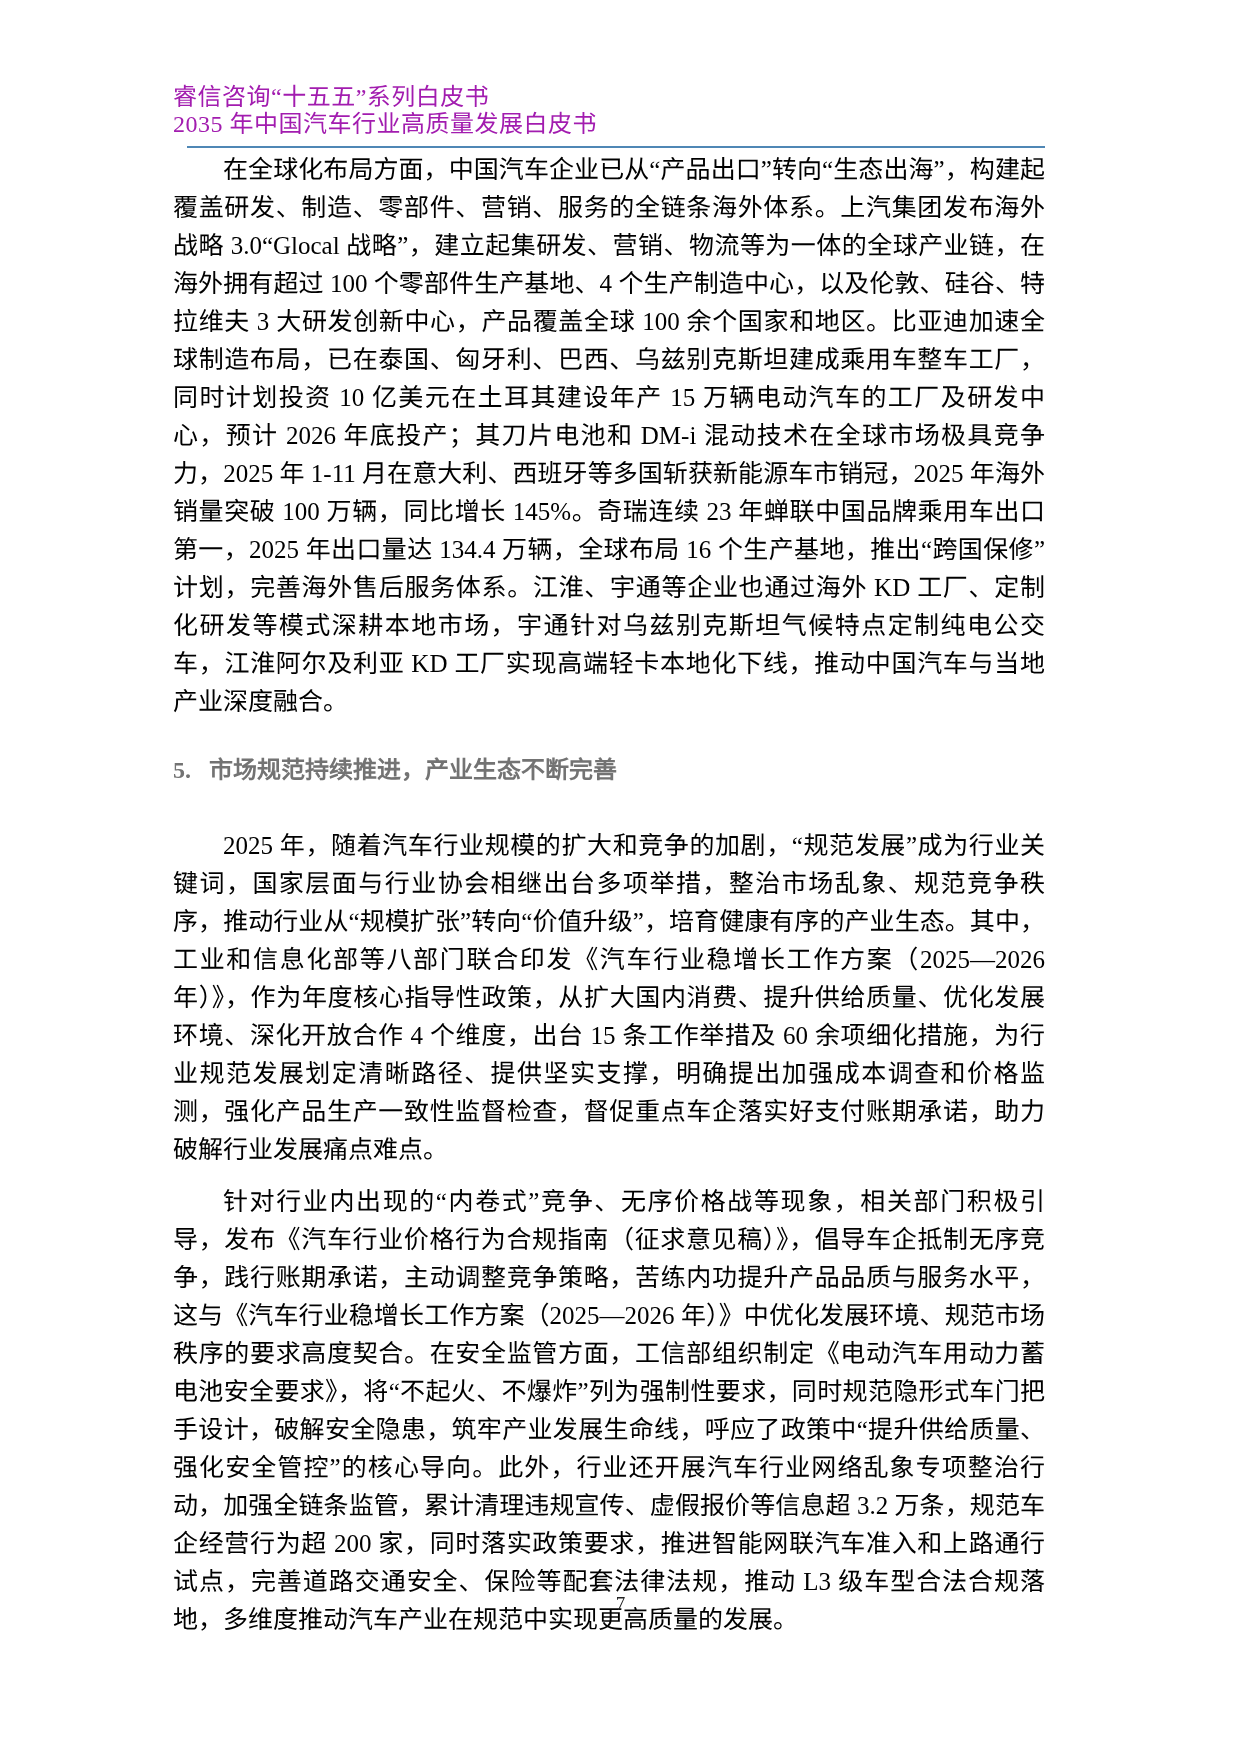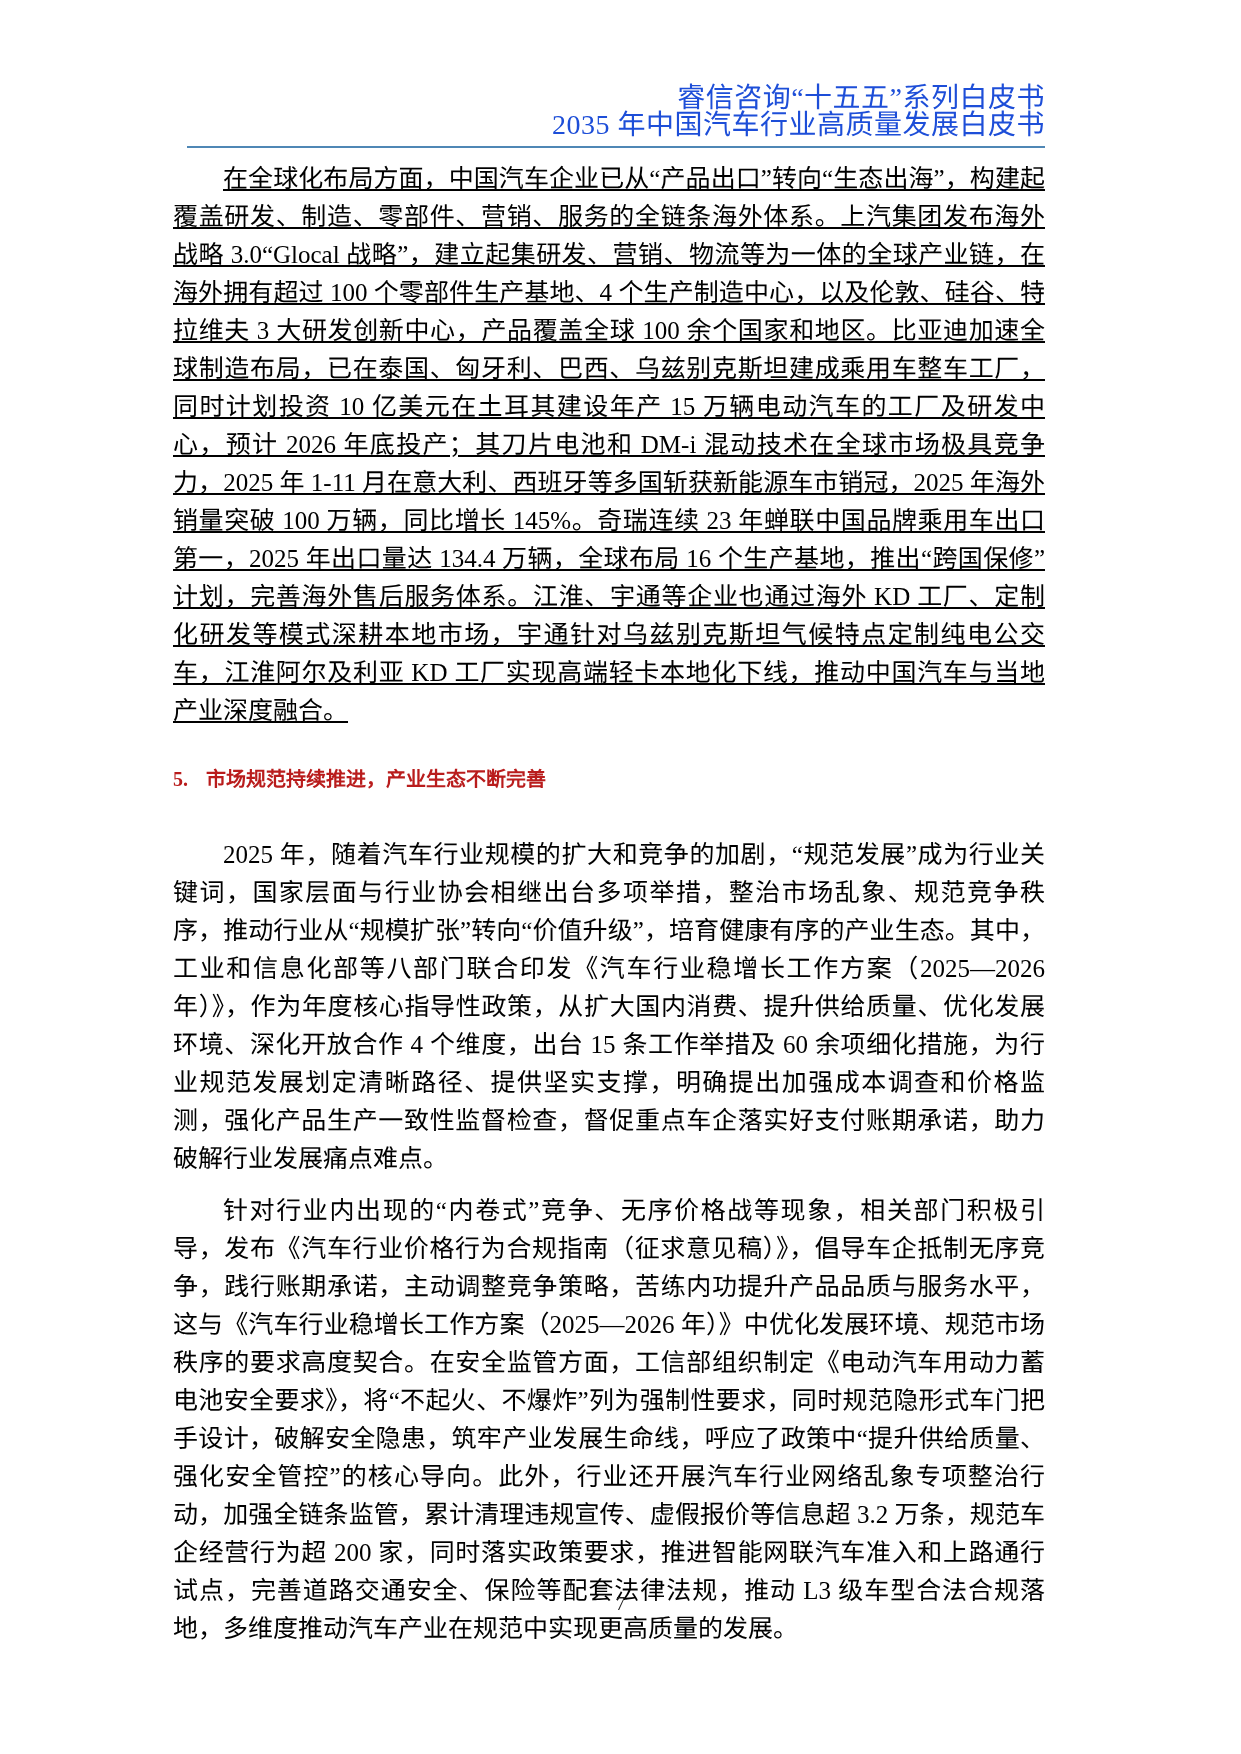--- a/index.html
+++ b/index.html
@@ -18,23 +18,22 @@
     color: #000000;
   }
   .content {
     position: absolute;
     left: 173px;
     top: 0;
     width: 872px;
   }
   .page-header {
     padding-top: 84px;
-    text-align: right;
-    color: #1d4ed8;
-    font-size: 28px;
+    color: #a21caf;
+    font-size: 24px;
     line-height: 27px;
     letter-spacing: 0.5px;
   }
   .header-divider {
     border: none;
     border-top: 2px solid #4f87b5;
     margin: 8px 0 0 14px;
     width: 858px;
     height: 0;
   }
@@ -42,30 +41,29 @@
     font-size: 25px;
     line-height: 38px;
     text-align: justify;
     text-justify: inter-ideograph;
   }
   .body-text p {
     margin: 0 0 14px 0;
     text-indent: 2em;
   }
   .body-text p.first {
-    margin-top: 12px;
-    text-decoration: underline;
+    margin-top: 3px;
   }
   .section-heading {
     font-family: "Liberation Sans", "DejaVu Sans", sans-serif;
     font-weight: bold;
-    font-size: 20px;
+    font-size: 24px;
     line-height: 34px;
     margin: 32px 0 40px 0;
-    color: #b91c1c;
+    color: #737373;
   }
   .section-heading .num {
     display: inline-block;
     margin-right: 18px;
     font-family: "Liberation Serif", "DejaVu Serif", serif;
   }
   .page-footer {
     position: absolute;
     left: 0;
     top: 1593px;

